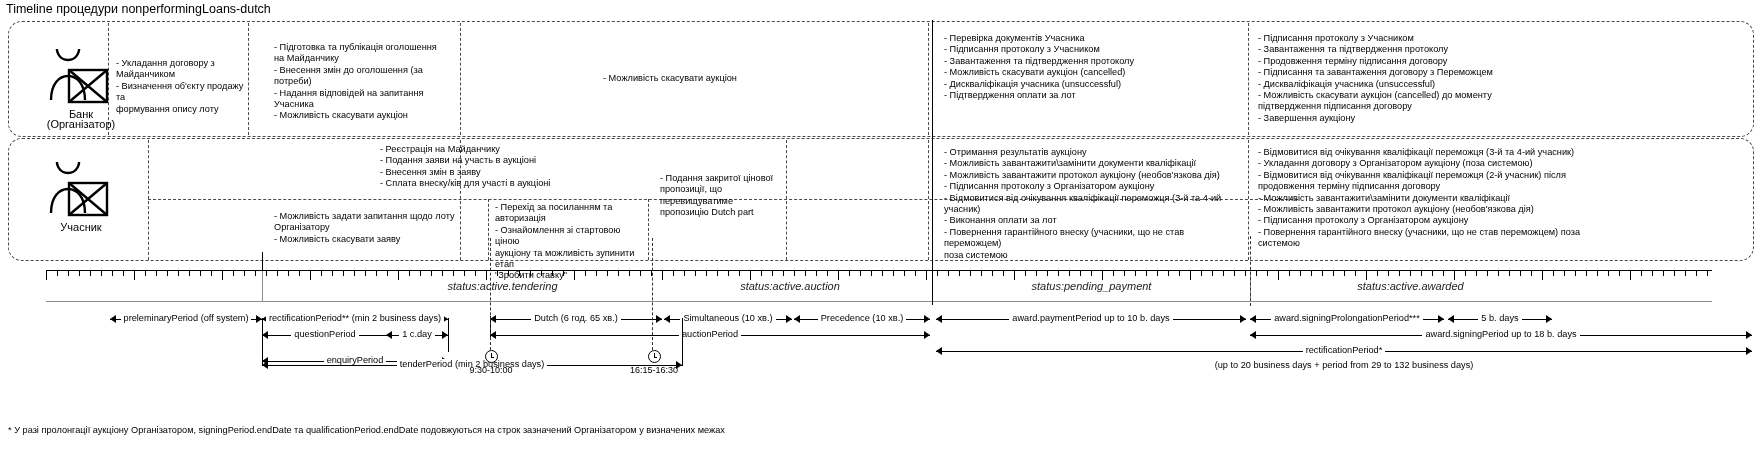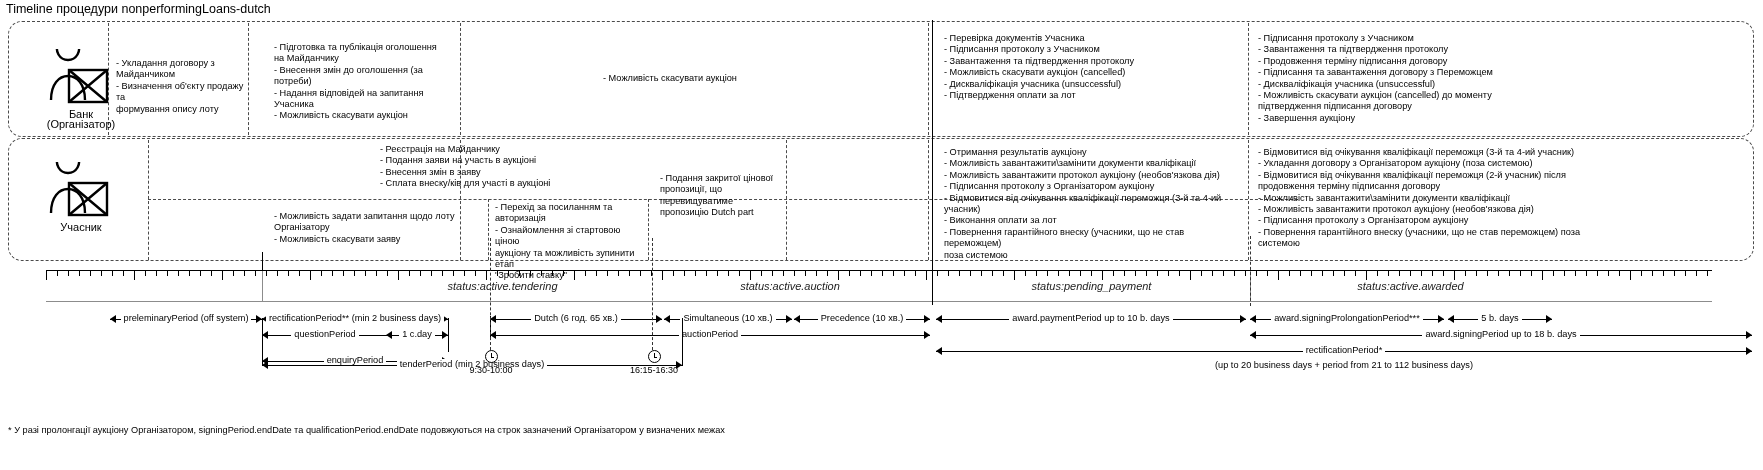--- a/index.html
+++ b/index.html
@@ -497,21 +497,21 @@
         <div class="ah r"></div>
       <div class="lbl"><span>rectificationPeriod*</span></div>
     </div>
 
     <div class="meas" style="left:262px;top:100px;width:420px;">
       <div class="bar"></div>
         <div class="ah l"></div>
         <div class="ah r"></div>
       <div class="lbl"><span>tenderPeriod (min 2 business days)</span></div>
     </div>
-    <div style="position:absolute;left:936px;top:100px;width:816px;text-align:center;font-size:9.2px;line-height:14px;">(up to 20 business days + period from 21 to 112 business days)</div>
+    <div style="position:absolute;left:936px;top:100px;width:816px;text-align:center;font-size:9.2px;line-height:14px;">(up to 20 business days + period from 29 to 132 business days)</div>
 
     <div class="stub" style="left:262px;top:60px;height:48px;"></div>
     <div class="stub" style="left:682px;top:60px;height:48px;"></div>
     <div class="stub" style="left:448px;top:60px;height:34px;"></div>
     <div class="stub" style="left:490px;top:58px;height:22px;"></div>
 
     <div class="phasedash" style="left:490px;top:-20px;height:112px;"></div>
     <div class="phasedash" style="left:652px;top:-20px;height:112px;"></div>
     <div class="phasedash" style="left:1250px;top:-22px;height:70px;"></div>
 

